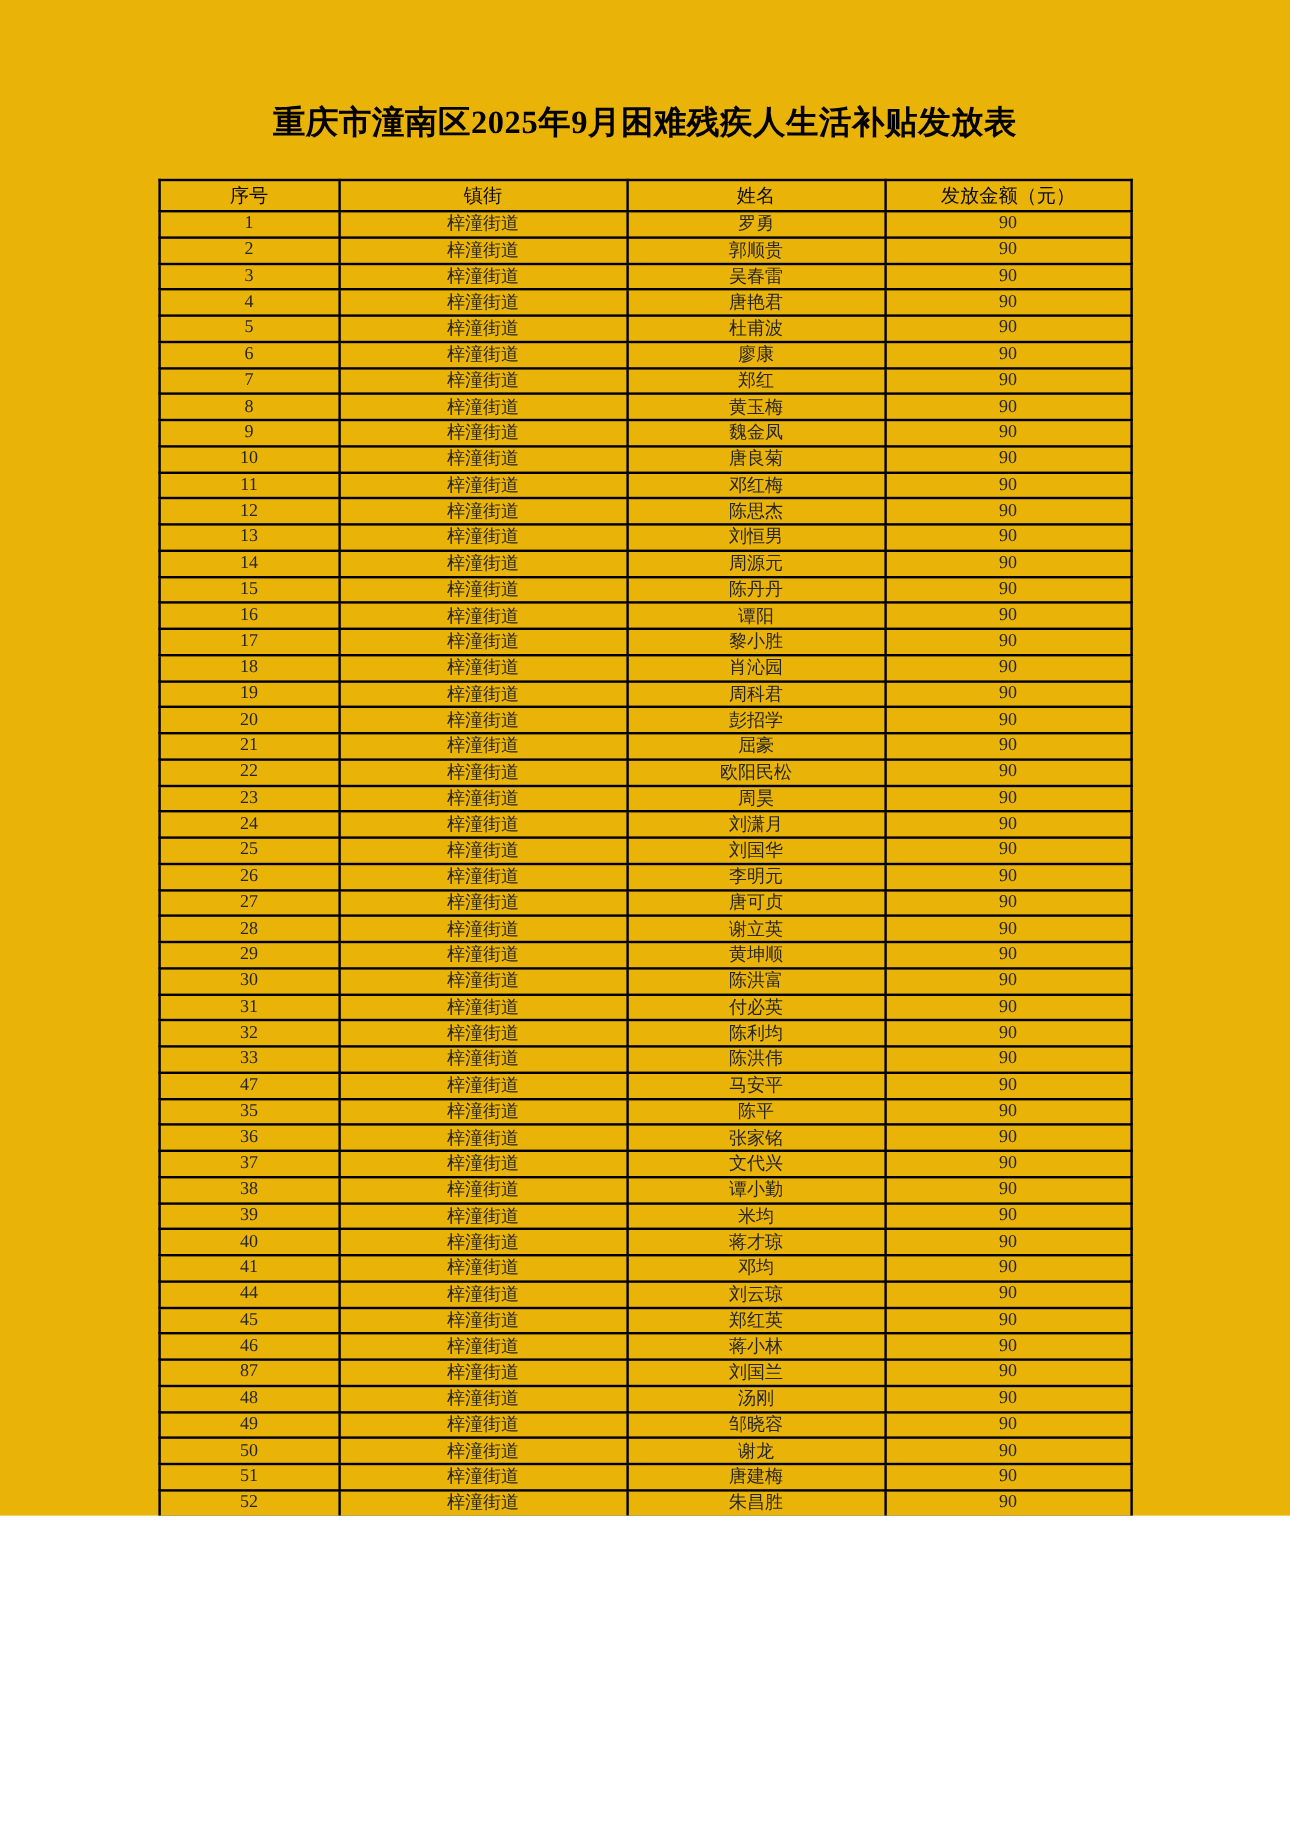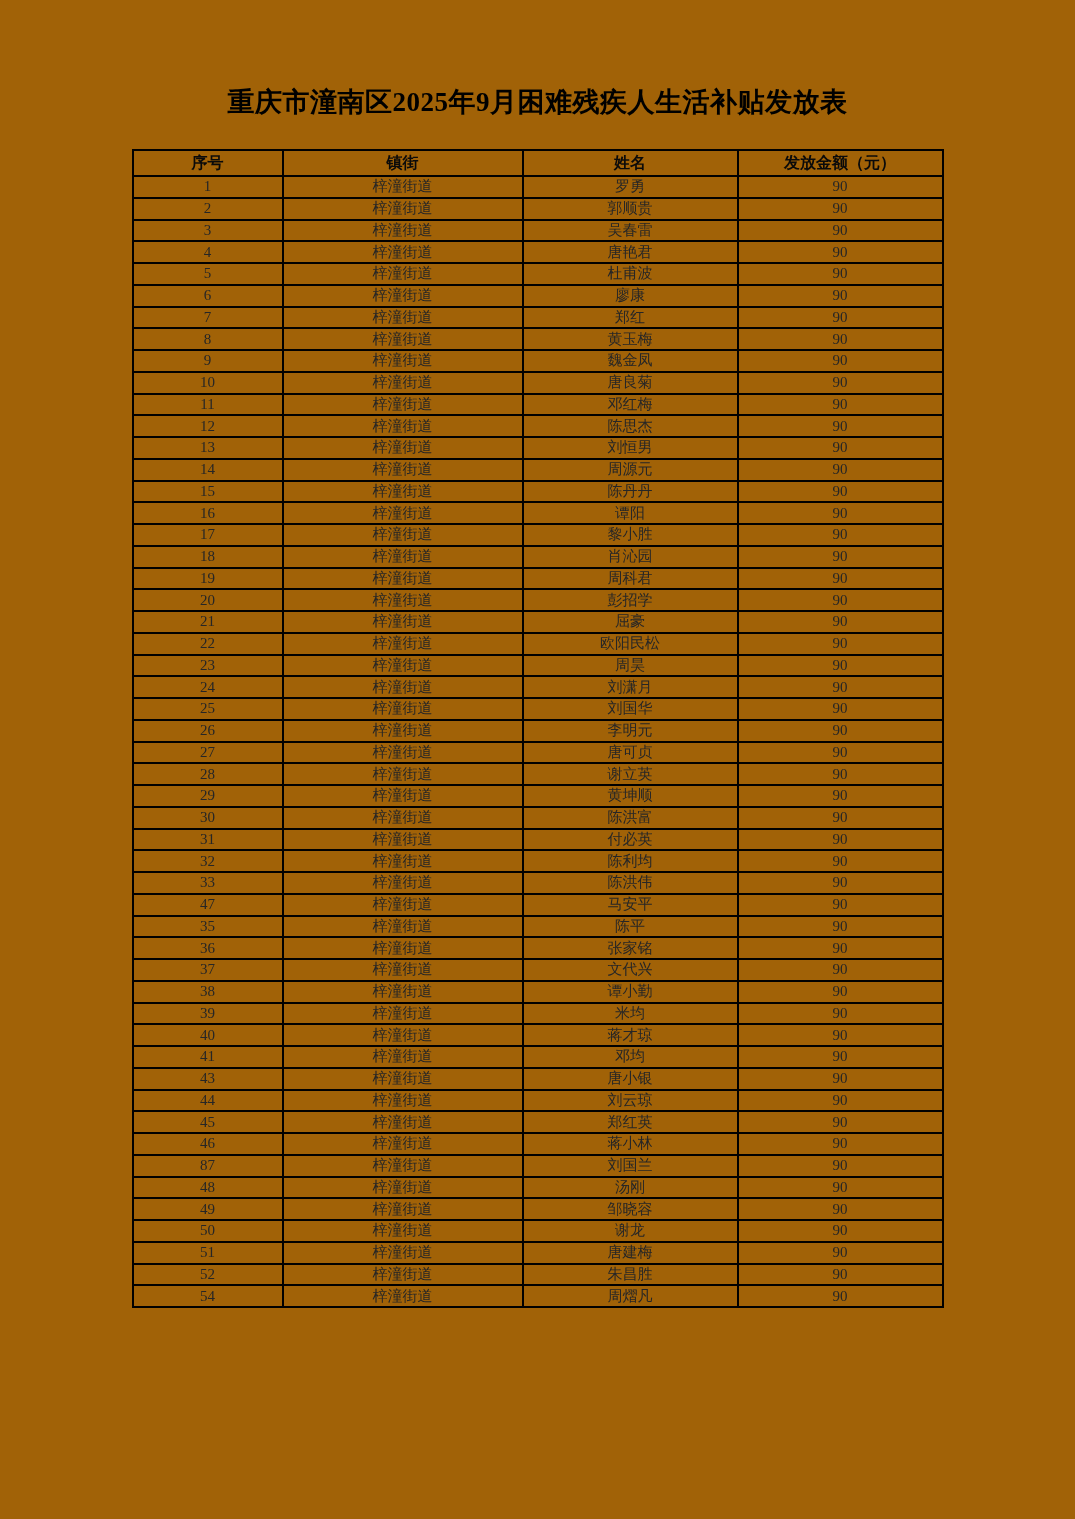--- a/index.html
+++ b/index.html
@@ -9,22 +9,22 @@
     background: #ffffff;
   }
   body {
     width: 1075px;
     height: 1519px;
     font-family: "Liberation Serif", "DejaVu Serif", serif;
     color: #222;
   }
   .page {
     width: 1075px;
-    height: 1519px;
-    background: #a16207;
+    height: 1263px;
+    background: #eab308;
     overflow: hidden;
   }
   .doc-title {
     margin: 0;
     padding-top: 86px;
     text-align: center;
     font-size: 27px;
     line-height: 32px;
     font-weight: bold;
     color: #000000;
@@ -46,21 +46,21 @@
     border: 2px solid #000000;
     text-align: center;
     vertical-align: middle;
     padding: 0;
     white-space: nowrap;
     overflow: hidden;
   }
   .subsidy-table th {
     height: 26px;
     font-size: 16px;
-    font-weight: bold;
+    font-weight: normal;
     color: #0a0a0a;
   }
   .subsidy-table td {
     height: 21.75px;
     font-size: 15px;
     font-weight: normal;
     color: #262626;
   }
 </style>
 </head>
@@ -326,26 +326,20 @@
           <td>蒋才琼</td>
           <td>90</td>
         </tr>
         <tr>
           <td>41</td>
           <td>梓潼街道</td>
           <td>邓均</td>
           <td>90</td>
         </tr>
         <tr>
-          <td>43</td>
-          <td>梓潼街道</td>
-          <td>唐小银</td>
-          <td>90</td>
-        </tr>
-        <tr>
           <td>44</td>
           <td>梓潼街道</td>
           <td>刘云琼</td>
           <td>90</td>
         </tr>
         <tr>
           <td>45</td>
           <td>梓潼街道</td>
           <td>郑红英</td>
           <td>90</td>

